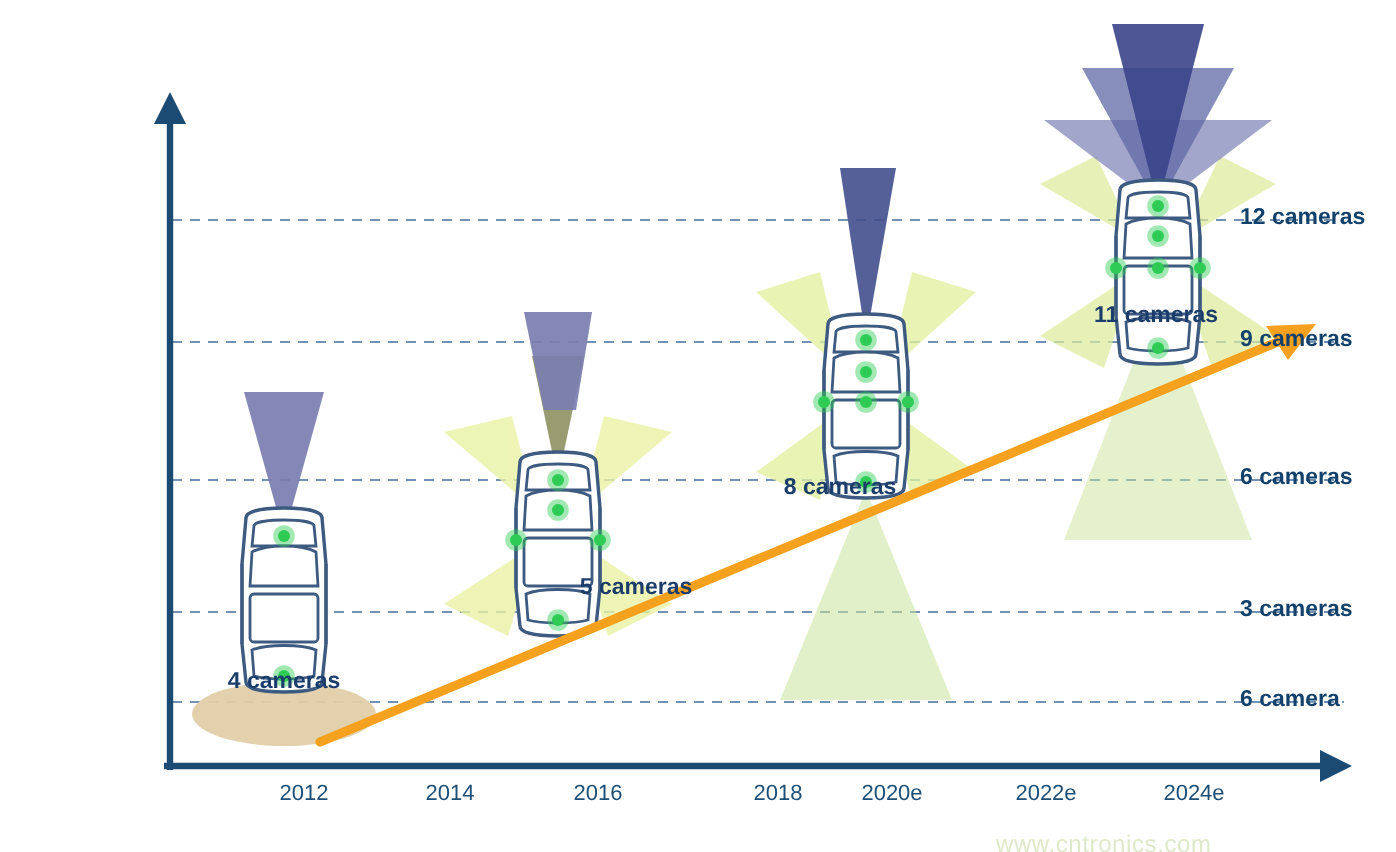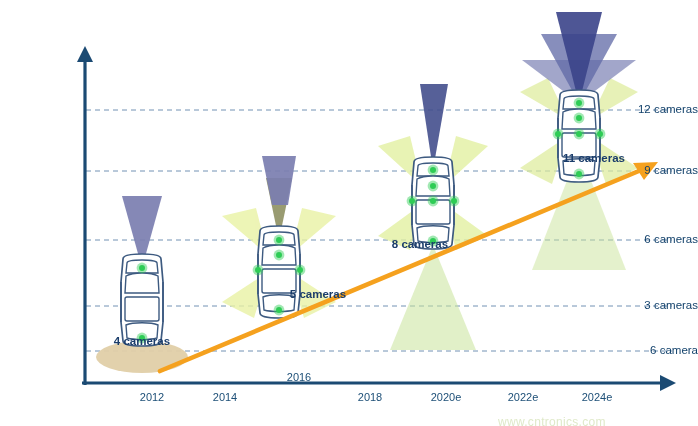--- a/index.html
+++ b/index.html
@@ -8,22 +8,22 @@
     font-family:"Liberation Sans","DejaVu Sans",sans-serif;
   }
   #chart-root{position:absolute;inset:0;}
   svg.layer{position:absolute;left:0;top:0;width:698px;height:426px;}
   .axis-title{
     position:absolute;left:30px;top:15px;
     font-size:12.5px;font-weight:bold;color:#12416b;letter-spacing:.1px;
     white-space:nowrap;
   }
   .ytick{
-    position:absolute;right:0;width:78px;text-align:right;
-    font-size:11.5px;font-weight:normal;color:#12416b;white-space:nowrap;
+    position:absolute;right:0;width:78px;text-align:left;
+    font-size:11.5px;font-weight:bold;color:#12416b;white-space:nowrap;
   }
   .xtick{
     position:absolute;text-align:center;
     font-size:11px;font-weight:normal;color:#1d4f77;white-space:nowrap;
     transform:translateX(-50%);
   }
   .car-label{
     position:absolute;text-align:center;
     font-size:11.5px;font-weight:bold;color:#1b3d6b;white-space:nowrap;
     transform:translateX(-50%);
@@ -162,26 +162,26 @@
 
 
   <div class="ytick" style="top:103px;">12 cameras</div>
   <div class="ytick" style="top:164px;">9 cameras</div>
   <div class="ytick" style="top:233px;">6 cameras</div>
   <div class="ytick" style="top:299px;">3 cameras</div>
   <div class="ytick" style="top:344px;">6 camera</div>
 
   <div class="xtick" style="left:152px;top:391px;">2012</div>
   <div class="xtick" style="left:225px;top:391px;">2014</div>
-  <div class="xtick" style="left:299px;top:371px;">2016</div>
-  <div class="xtick" style="left:370px;top:391px;">2018</div>
+  <div class="xtick" style="left:299px;top:391px;">2016</div>
+  <div class="xtick" style="left:389px;top:391px;">2018</div>
   <div class="xtick" style="left:446px;top:391px;">2020e</div>
   <div class="xtick" style="left:523px;top:391px;">2022e</div>
   <div class="xtick" style="left:597px;top:391px;">2024e</div>
 
   <div class="car-label" style="left:142px;top:335px;">4 cameras</div>
   <div class="car-label" style="left:282px;top:288px;margin-left:36px;">5 cameras</div>
   <div class="car-label" style="left:420px;top:222px;margin-top:16px;">8 cameras</div>
-  <div class="car-label" style="left:578px;top:152px;margin-left:16px;">11 cameras</div>
+  <div class="car-label" style="left:578px;top:152px;">11 cameras</div>
 
   <div class="watermark">www.cntronics.com</div>
 
 </div>
 
 </body></html>

